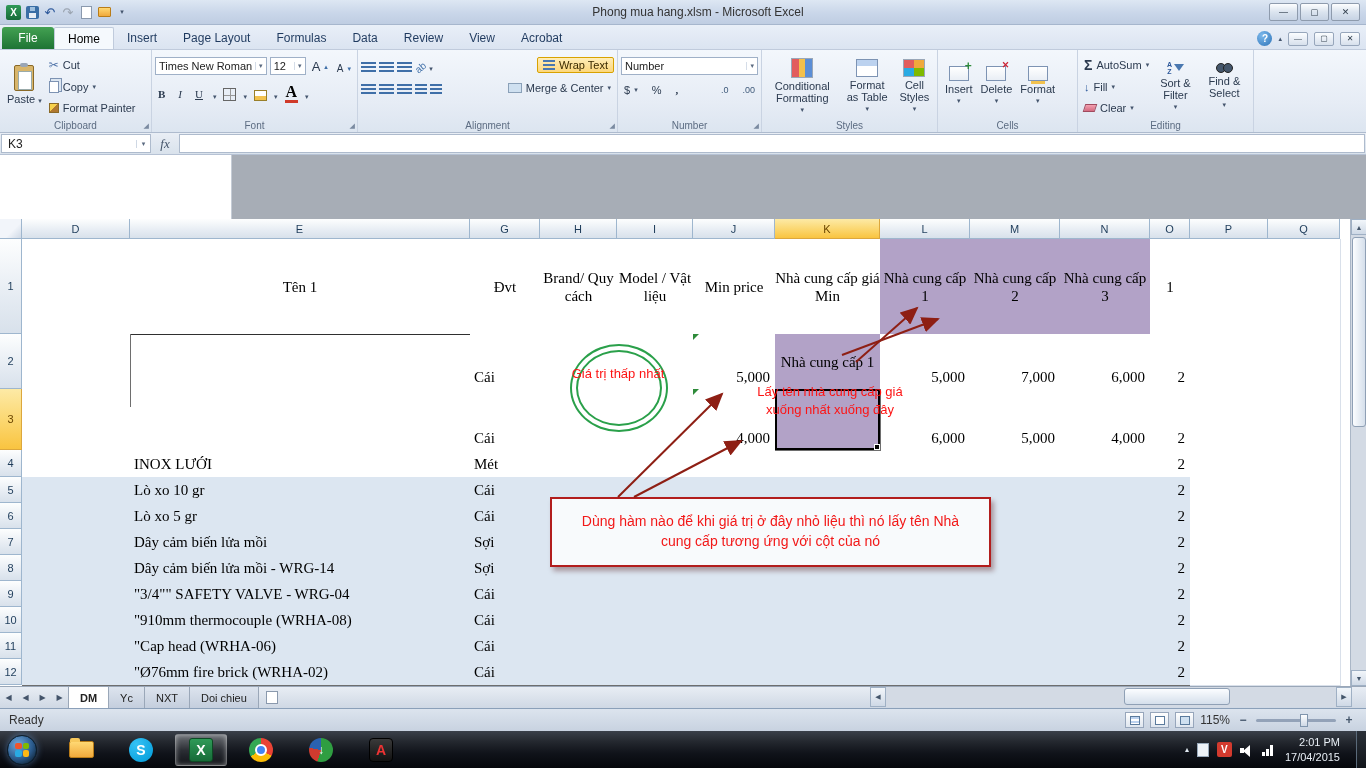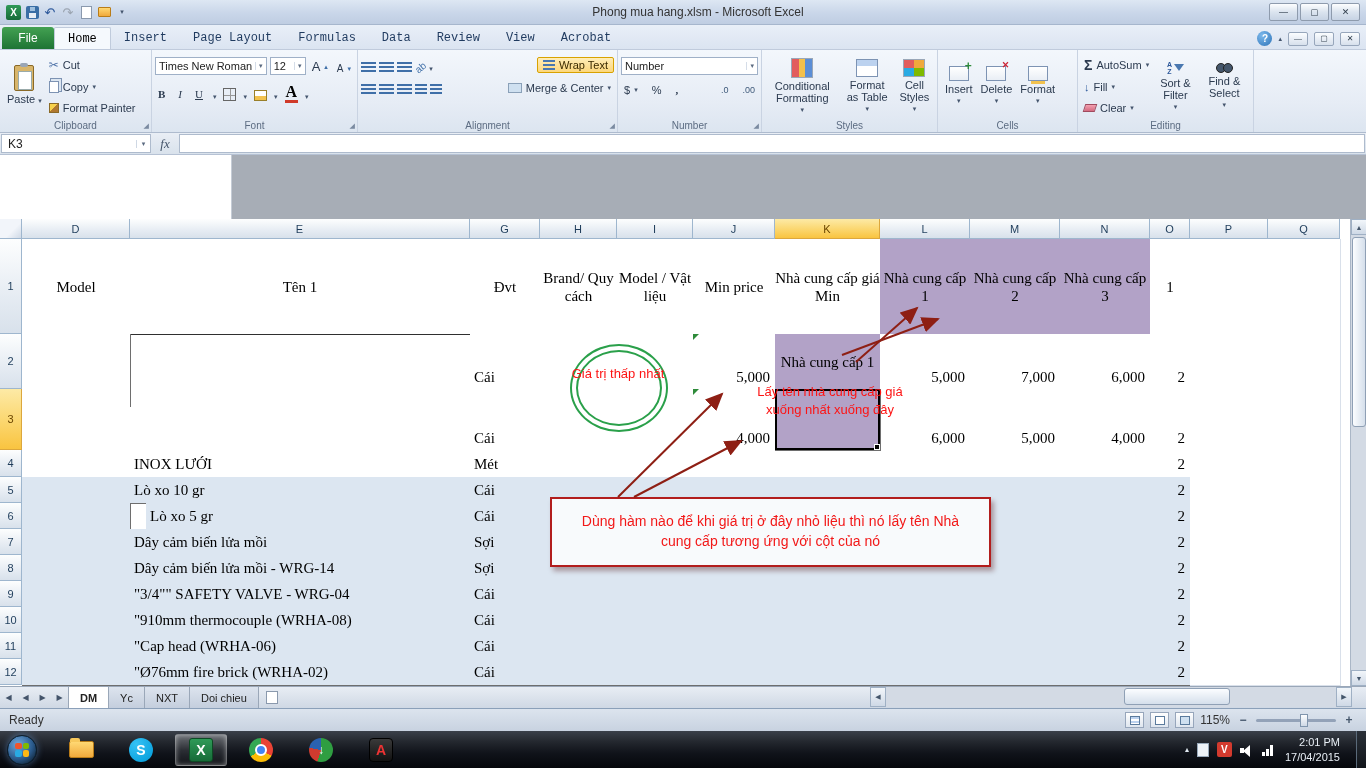--- a/index.html
+++ b/index.html
@@ -26,21 +26,21 @@
   .wbtn { width:29px; height:18px; border:1px solid #8e9bad; border-radius:2px; margin-left:2px;
     background:linear-gradient(#fdfeff,#dbe4ef 50%,#c7d3e4); display:flex; align-items:center; justify-content:center;
     font-size:9px; color:#33414f; }
 
   
   .tabsrow { position:absolute; left:0; top:25px; width:1366px; height:25px;
     background:linear-gradient(#e9eff8,#dbe4f1); display:flex; align-items:flex-end; border-bottom:1px solid #c0cbdc; }
   .file-tab { width:52px; height:22px; margin-left:2px; border-radius:3px 3px 0 0;
     background:linear-gradient(#43a152,#1e7434); color:#fff; font-size:12px;
     display:flex; align-items:center; justify-content:center; }
-  .rtabs { display:flex; align-items:flex-end; height:100%;font-family:Liberation Mono, monospace; }
+  .rtabs { display:flex; align-items:flex-end; height:100%; }
   .rtab { padding:0 13px; height:22px; display:flex; align-items:center; font-size:12px; color:#1f3a5f; }
   .rtab.active { background:#f5f9fd; border:1px solid #c0cbdc; border-bottom:none; border-radius:2px 2px 0 0; color:#000; }
   .tabsrow-right { margin-left:auto; display:flex; align-items:center; gap:6px; padding:0 6px 3px 0; }
   .helpbtn { width:15px; height:15px; border-radius:50%; background:radial-gradient(circle at 35% 30%,#7db9ec,#2e74b8);
     color:#fff; font-size:10px; font-weight:bold; display:flex; align-items:center; justify-content:center; }
   .mini-wbtn { width:20px; height:14px; border:1px solid #97a6bb; border-radius:2px;
     background:linear-gradient(#fbfdff,#d7e0ec); font-size:8px; color:#33414f; display:flex; align-items:center; justify-content:center; }
 
   
   .ribbon { position:absolute; left:0; top:50px; width:1366px; height:83px;
@@ -502,21 +502,20 @@
       <div class="colhdr" style="left: 617px; top: 0px; width: 76px; height: 20px;">I</div>
       <div class="colhdr" style="left: 693px; top: 0px; width: 82px; height: 20px;">J</div>
       <div class="colhdr sel" style="left: 775px; top: 0px; width: 105px; height: 20px;">K</div>
       <div class="colhdr" style="left: 880px; top: 0px; width: 90px; height: 20px;">L</div>
       <div class="colhdr" style="left: 970px; top: 0px; width: 90px; height: 20px;">M</div>
       <div class="colhdr" style="left: 1060px; top: 0px; width: 90px; height: 20px;">N</div>
       <div class="colhdr" style="left: 1150px; top: 0px; width: 40px; height: 20px;">O</div>
       <div class="colhdr" style="left: 1190px; top: 0px; width: 78px; height: 20px;">P</div>
       <div class="colhdr" style="left: 1268px; top: 0px; width: 72px; height: 20px;">Q</div>
       <div class="rowhdr" style="left: 0px; top: 20px; width: 22px; height: 95px;">1</div>
-      <div class="cell region r1 ctr" style="left: 22px; top: 20px; width: 109px; height: 96px;">Model</div>
       <div class="cell region r1 ctr" style="left: 130px; top: 20px; width: 341px; height: 96px;">Tên 1</div>
       <div class="cell region r1 ctr" style="left: 470px; top: 20px; width: 71px; height: 96px;">Đvt</div>
       <div class="cell region r1 ctr" style="left: 540px; top: 20px; width: 78px; height: 96px;">Brand/ Quy cách</div>
       <div class="cell region r1 ctr" style="left: 617px; top: 20px; width: 77px; height: 96px;">Model / Vật liệu</div>
       <div class="cell region r1 ctr" style="left: 693px; top: 20px; width: 83px; height: 96px;">Min price</div>
       <div class="cell region r1 ctr" style="left: 775px; top: 20px; width: 106px; height: 96px;">Nhà  cung cấp giá Min</div>
       <div class="cell region r1 ctr purple" style="left: 880px; top: 20px; width: 91px; height: 96px;">Nhà cung cấp 1</div>
       <div class="cell region r1 ctr purple" style="left: 970px; top: 20px; width: 91px; height: 96px;">Nhà cung cấp 2</div>
       <div class="cell region r1 ctr purple" style="left: 1060px; top: 20px; width: 91px; height: 96px;">Nhà cung cấp 3</div>
       <div class="cell region r1 ctr" style="left: 1150px; top: 20px; width: 41px; height: 96px;">1</div>
@@ -574,21 +573,21 @@
       <div class="cell region band" style="left: 693px; top: 258px; width: 83px; height: 27px;"></div>
       <div class="cell region band" style="left: 775px; top: 258px; width: 106px; height: 27px;"></div>
       <div class="cell region band" style="left: 880px; top: 258px; width: 91px; height: 27px;"></div>
       <div class="cell region band" style="left: 970px; top: 258px; width: 91px; height: 27px;"></div>
       <div class="cell region band" style="left: 1060px; top: 258px; width: 91px; height: 27px;"></div>
       <div class="cell region band num" style="left: 1150px; top: 258px; width: 41px; height: 27px;">2</div>
       <div class="cell" style="left: 1190px; top: 258px; width: 79px; height: 27px;"></div>
       <div class="cell" style="left: 1268px; top: 258px; width: 73px; height: 27px;"></div>
       <div class="rowhdr" style="left: 0px; top: 284px; width: 22px; height: 26px;">6</div>
       <div class="cell region band" style="left: 22px; top: 284px; width: 109px; height: 27px;"></div>
-      <div class="cell region band left" style="left: 146px; top: 284px; width: 341px; height: 27px;">Lò xo 5 gr</div>
+      <div class="cell region band left" style="left: 130px; top: 284px; width: 341px; height: 27px;">Lò xo 5 gr</div>
       <div class="cell region band left" style="left: 470px; top: 284px; width: 71px; height: 27px;">Cái</div>
       <div class="cell region band" style="left: 540px; top: 284px; width: 78px; height: 27px;"></div>
       <div class="cell region band" style="left: 617px; top: 284px; width: 77px; height: 27px;"></div>
       <div class="cell region band" style="left: 693px; top: 284px; width: 83px; height: 27px;"></div>
       <div class="cell region band" style="left: 775px; top: 284px; width: 106px; height: 27px;"></div>
       <div class="cell region band" style="left: 880px; top: 284px; width: 91px; height: 27px;"></div>
       <div class="cell region band" style="left: 970px; top: 284px; width: 91px; height: 27px;"></div>
       <div class="cell region band" style="left: 1060px; top: 284px; width: 91px; height: 27px;"></div>
       <div class="cell region band num" style="left: 1150px; top: 284px; width: 41px; height: 27px;">2</div>
       <div class="cell" style="left: 1190px; top: 284px; width: 79px; height: 27px;"></div>

